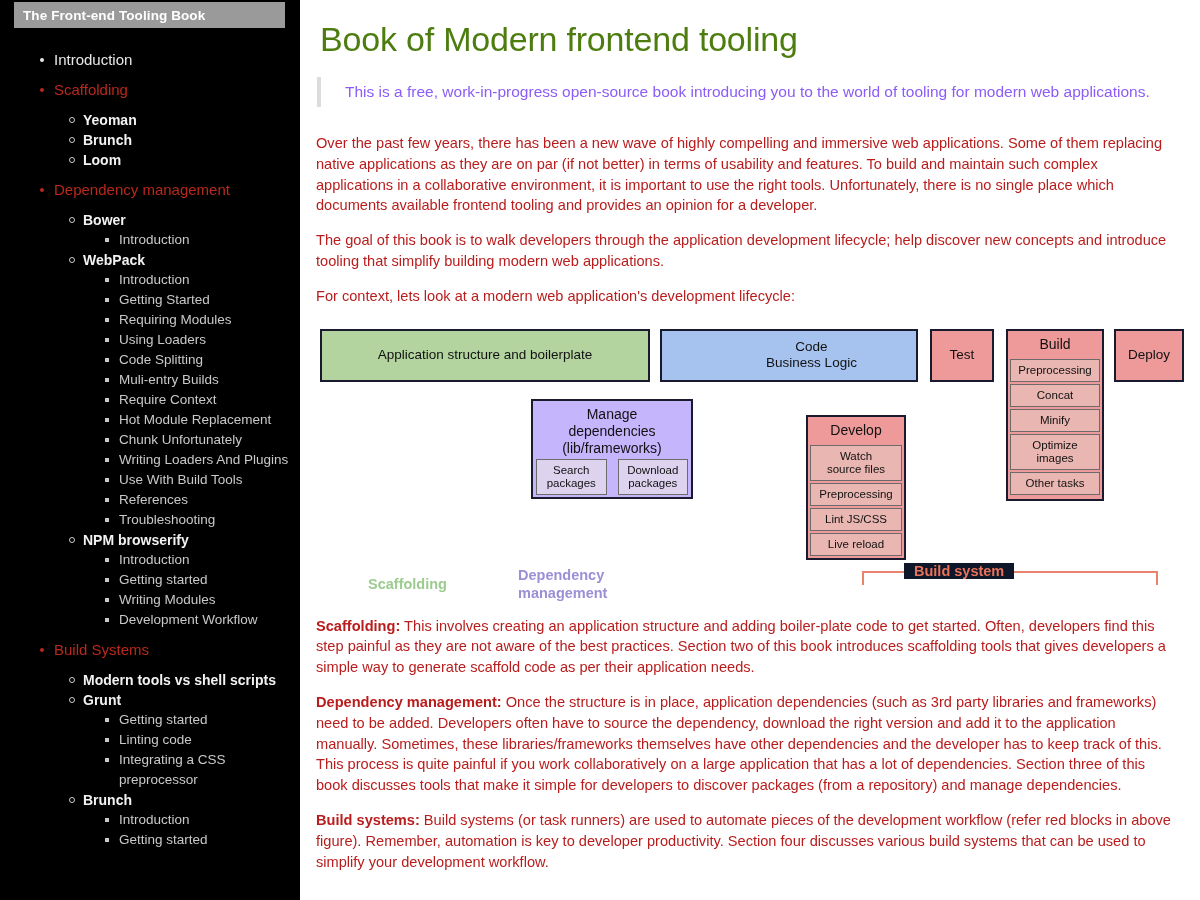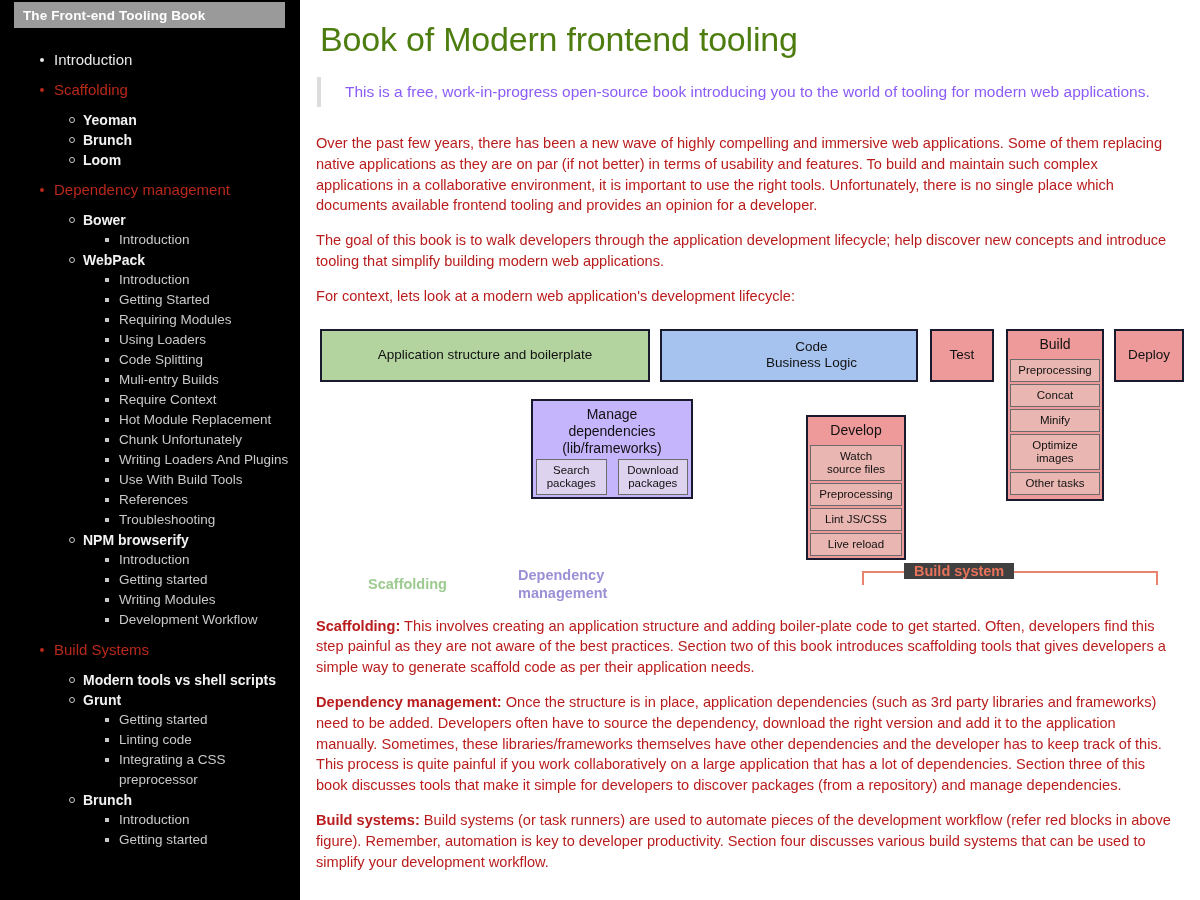--- a/index.html
+++ b/index.html
@@ -253,21 +253,21 @@
 
   .bracket {
     position: absolute;
     box-sizing: border-box;
     border-top: 2px solid #e8836e;
     border-left: 2px solid #e8836e;
     border-right: 2px solid #e8836e;
   }
   .bracket-label {
     position: absolute;
-    background: #404040;
+    background: #0f172a;
     padding: 0 10px;
     color: #e8735a;
     font-size: 14.5px;
     font-weight: bold;
     white-space: nowrap;
   }
 </style>
 </head>
 <body>
 

